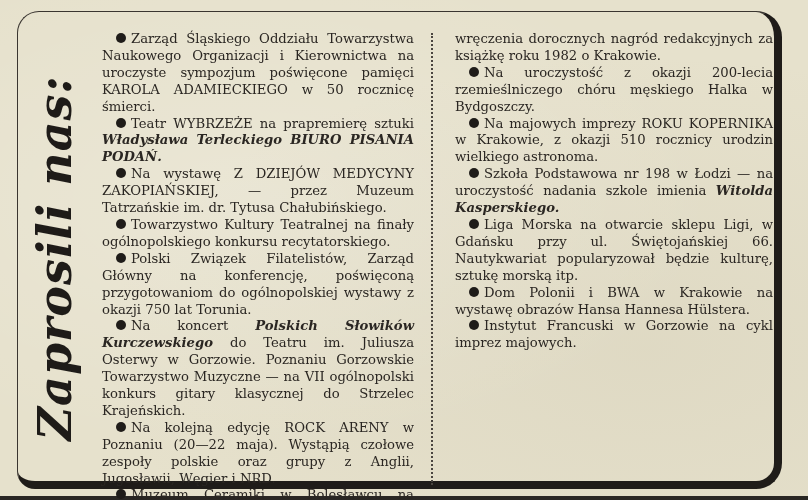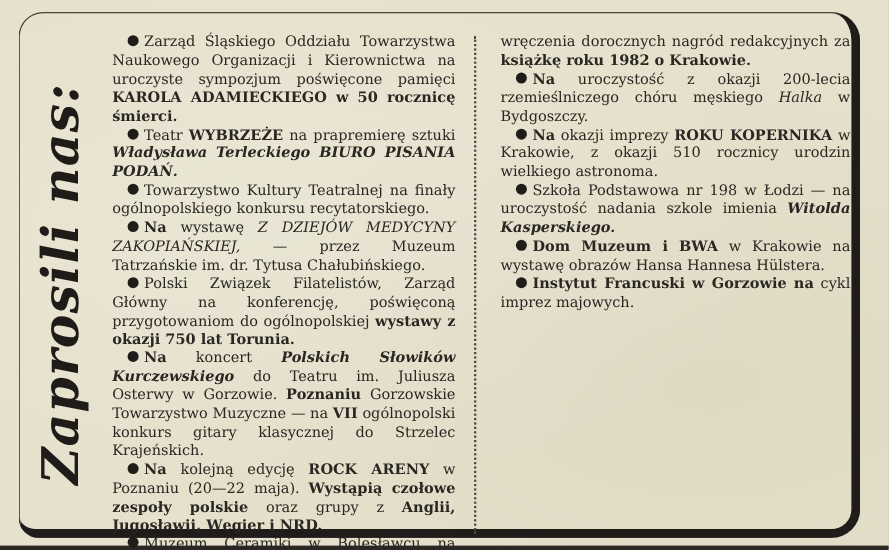--- a/index.html
+++ b/index.html
@@ -57,44 +57,45 @@
   .divider {
     position: absolute; left: 431px; top: 33px; height: 452px;
     border-left: 2px dotted #4a4540;
   }
   .para { margin: 0; text-indent: 14px; }
   .para.cont { text-indent: 0; }
   .bullet {
     display: inline-block; width: 10px; height: 10px; border-radius: 50%;
     background: #1f1c19; margin-right: 5px; vertical-align: 0px;
   }
-  .b { font-weight: bold; }
-  .i { font-style: italic; }
+  .b { font-weight: normal; }
+  .i { }
   .bi { font-weight: bold; font-style: italic; }
 </style>
 </head>
 <body>
 
 <div class="paper"></div>
 <div class="frame"></div>
 <div class="bottom-strip"></div>
 
 <div class="heading">Zaprosili nas:</div>
 
 <div class="col col-left">
     <p class="para"><span class="bullet"></span><span>Zarząd Śląskiego Oddziału Towarzystwa Naukowego Organizacji i Kierownictwa na uroczyste sympozjum poświęcone pamięci </span><span class="b">KAROLA ADAMIECKIEGO w 50 rocznicę śmierci.</span></p>
     <p class="para"><span class="bullet"></span><span>Teatr </span><span class="b">WYBRZEŻE</span><span> na prapremierę sztuki </span><span class="bi">Władysława Terleckiego BIURO PISANIA PODAŃ.</span></p>
+    <p class="para"><span class="bullet"></span><span class="b">Na</span><span> wystawę </span><span class="i">Z DZIEJÓW MEDYCYNY ZAKOPIAŃSKIEJ,</span><span> — przez Muzeum Tatrzańskie im. dr. Tytusa Chałubińskiego.</span></p>
     <p class="para"><span class="bullet"></span><span>Towarzystwo Kultury Teatralnej na finały ogólnopolskiego konkursu recytatorskiego.</span></p>
-    <p class="para"><span class="bullet"></span><span class="b">Na</span><span> wystawę </span><span class="i">Z DZIEJÓW MEDYCYNY ZAKOPIAŃSKIEJ,</span><span> — przez Muzeum Tatrzańskie im. dr. Tytusa Chałubińskiego.</span></p>
     <p class="para"><span class="bullet"></span><span>Polski Związek Filatelistów, Zarząd Główny na konferencję, poświęconą przygotowaniom do ogólnopolskiej </span><span class="b">wystawy z okazji 750 lat Torunia.</span></p>
     <p class="para"><span class="bullet"></span><span class="b">Na</span><span> koncert </span><span class="bi">Polskich Słowików Kurczewskiego</span><span> do Teatru im. Juliusza Osterwy w Gorzowie. </span><span class="b">Poznaniu</span><span> Gorzowskie Towarzystwo Muzyczne — na </span><span class="b">VII</span><span> ogólnopolski konkurs gitary klasycznej do Strzelec Krajeńskich.</span></p>
     <p class="para"><span class="bullet"></span><span class="b">Na</span><span> kolejną edycję </span><span class="b">ROCK ARENY</span><span> w Poznaniu (20—22 maja). </span><span class="b">Wystąpią czołowe zespoły polskie</span><span> oraz grupy z </span><span class="b">Anglii, Jugosławii, Węgier i NRD.</span></p>
     <p class="para"><span class="bullet"></span><span>Muzeum Ceramiki w Bolesławcu na wystawę </span></p>
   </div>
 <div class="divider"></div>
 <div class="col col-right">
     <p class="para cont"><span>wręczenia dorocznych nagród redakcyjnych za </span><span class="b">książkę roku 1982 o Krakowie.</span></p>
     <p class="para"><span class="bullet"></span><span class="b">Na</span><span> uroczystość z okazji 200-lecia rzemieślniczego chóru męskiego </span><span class="i">Halka</span><span> w Bydgoszczy.</span></p>
-    <p class="para"><span class="bullet"></span><span class="b">Na</span><span> okazji imprezy </span><span class="b">ROKU KOPERNIKA</span><span> w Krakowie, z okazji 510 rocznicy urodzin wielkiego astronoma.</span></p>
+    <p class="para"><span class="bullet"></span><span class="b">Na</span><span> majowych imprezy </span><span class="b">ROKU KOPERNIKA</span><span> w Krakowie, z okazji 510 rocznicy urodzin wielkiego astronoma.</span></p>
     <p class="para"><span class="bullet"></span><span>Szkoła Podstawowa nr 198 w Łodzi — na uroczystość nadania szkole imienia </span><span class="bi">Witolda Kasperskiego.</span></p>
-    <p class="para"><span class="bullet"></span><span class="b">Dom Muzeum i BWA</span><span> w Krakowie na wystawę obrazów Hansa Hannesa Hülstera.</span></p>
+    <p class="para"><span class="bullet"></span><span class="b">Liga Morska</span><span> na otwarcie sklepu Ligi, w Gdańsku przy ul. Świętojańskiej 66. </span><span class="i">Nautykwariat</span><span> popularyzował będzie kulturę, sztukę morską itp.</span></p>
+    <p class="para"><span class="bullet"></span><span class="b">Dom Polonii i BWA</span><span> w Krakowie na wystawę obrazów Hansa Hannesa Hülstera.</span></p>
     <p class="para"><span class="bullet"></span><span class="b">Instytut Francuski w Gorzowie na</span><span> cykl imprez majowych.</span></p>
   </div>
 
 </body></html>

